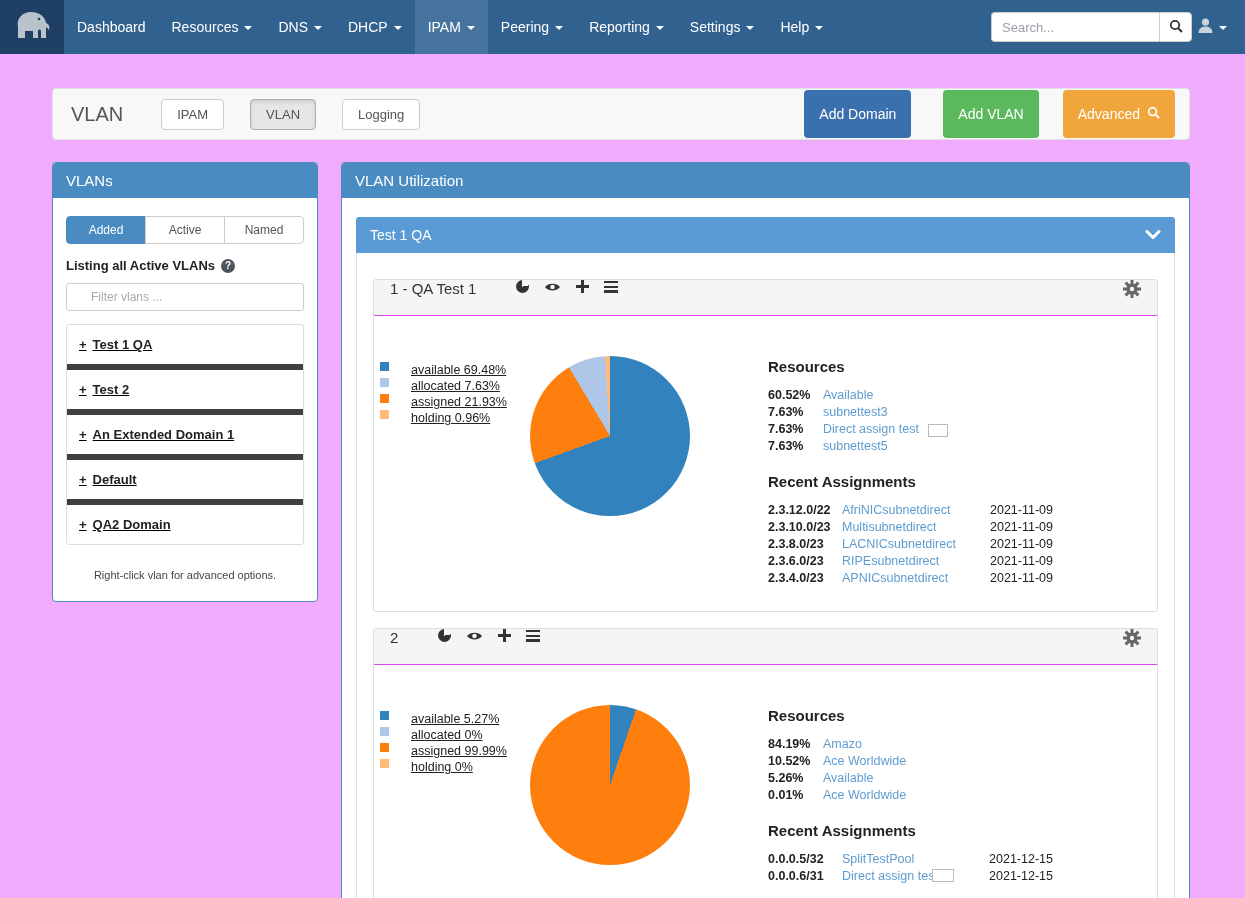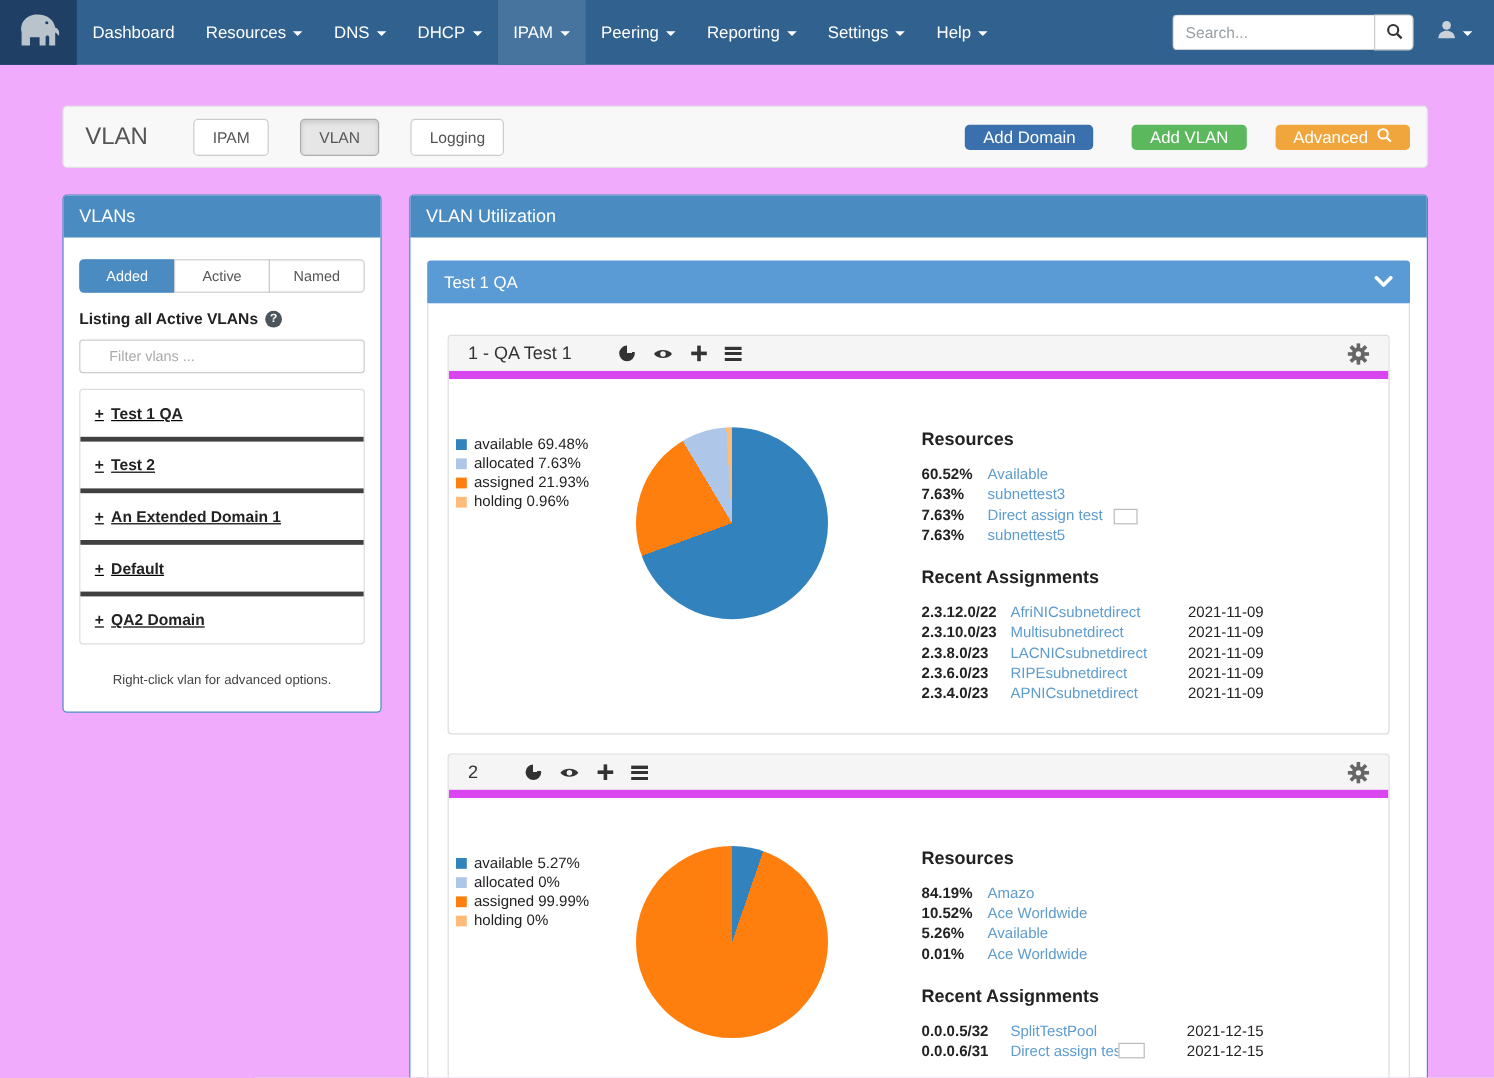--- a/index.html
+++ b/index.html
@@ -6,34 +6,34 @@
   body { font-family:"Liberation Sans","DejaVu Sans",sans-serif; background:#e9e9e9; }
   .page { width:1245px; height:898px; background:#f0abfc; overflow:hidden; position:relative; }
 
   
   .navbar { height:54px; background:#30618f; display:flex; align-items:stretch; color:#fff; }
   .logo { width:64px; background:#1f4064; display:flex; align-items:center; justify-content:center; flex-shrink:0; }
   .nav-items { display:flex; }
   .nav-item { display:flex; align-items:center; gap:6px; padding:0 13px; font-size:14px; color:#fff; cursor:pointer; }
   .nav-item.active { background:#47749f; }
   .caret { width:0; height:0; border-left:4px solid transparent; border-right:4px solid transparent; border-top:4px solid #fff; margin-top:2px; }
-  .nav-right { margin-left:auto; display:flex; align-items:center; padding-right:16px; gap:17px;justify-content:center; }
+  .nav-right { margin-left:auto; display:flex; align-items:center; padding-right:16px; gap:3px;justify-content:center; }
   .searchbox { display:flex; height:30px; }
   .searchbox input { width:168px; border:1px solid #ccc; border-right:none; border-radius:4px 0 0 4px; padding:0 10px; font-size:13px; outline:none; color:#333; }
   .searchbox input::placeholder { color:#9aa0a6; }
   .searchbox button { width:33px; background:#fff; border:1px solid #ccc; border-radius:0 4px 4px 0; display:flex; align-items:center; justify-content:center; cursor:pointer; }
   .user-menu { display:flex; align-items:center; gap:5px; cursor:pointer; padding:0 2px; }
 
   
   .toolbar { margin:34px 55px 0 52px; background:#f8f8f8; border:1px solid #e2e2e2; border-radius:4px; height:52px; display:flex; align-items:center; padding:0 14px; }
   .page-title { font-size:20px; color:#555; margin:0 38px 0 4px; }
   .view-btn { background:#fff; border:1px solid #ccc; border-radius:4px; padding:7px 15px; font-size:13px; color:#555; margin-right:26px; cursor:pointer; font-family:inherit; }
   .view-btn.active { background:#e6e6e6; border-color:#adadad; box-shadow:inset 0 2px 4px rgba(0,0,0,.12); }
   .toolbar-actions { margin-left:auto; display:flex; align-items:center; }
-  .btn { border:none; border-radius:4px; height:21px; padding:0 15px; font-size:14px; color:#fff; cursor:pointer; display:flex; align-items:center; gap:7px; font-family:inherit; }
+  .btn { border:none; border-radius:4px; height:48px; padding:0 15px; font-size:14px; color:#fff; cursor:pointer; display:flex; align-items:center; gap:7px; font-family:inherit; }
   .btn-primary { background:#3a70ad; margin-right:32px; }
   .btn-success { background:#5cb85c; margin-right:24px; }
   .btn-warning { background:#f0a63c; }
 
   
   .columns { display:flex; margin:22px 55px 0 52px; align-items:flex-start; gap:23px; }
   .panel { background:#fff; border:1px solid #4a8bc2; border-radius:4px; }
   .panel-heading { background:#4a8bc2; color:#fff; font-size:15px; padding:9px 13px; border-radius:3px 3px 0 0; }
 
   
@@ -42,43 +42,43 @@
   .seg-tabs { display:flex;justify-content:space-between; }
   .seg-tab { flex:1; text-align:center; font-size:12px; color:#555; background:#fff; border:1px solid #ccc; padding:6px 0; cursor:pointer; margin-left:-1px; font-family:inherit; }
   .seg-tab:first-child { border-radius:4px 0 0 4px; margin-left:0; }
   .seg-tab:last-child { border-radius:0 4px 4px 0; }
   .seg-tab.active { background:#4a8bc2; border-color:#4a8bc2; color:#fff; }
   .listing-label { margin-top:14px; font-size:13px; font-weight:bold; color:#222; display:flex; align-items:center; gap:6px; }
   .help-badge { width:14px; height:14px; border-radius:50%; background:#4d555c; color:#fff; font-size:10px; font-weight:bold; display:inline-flex; align-items:center; justify-content:center; }
   .filter-input { margin-top:10px; width:100%; height:28px; border:1px solid #ccc; border-radius:3px; padding:0 24px; font-size:12px; color:#333; outline:none; font-family:inherit; }
   .filter-input::placeholder { color:#aaa; }
   .vlan-list { margin-top:13px; border:1px solid #ddd; border-radius:3px; background:#fff;text-decoration:underline; }
-  .vlan-item { padding:12px; font-size:13px; font-weight:bold; color:#222; border-top:4px solid #404040; cursor:pointer; }
+  .vlan-item { padding:12px; font-size:13px; font-weight:bold; color:#222; border-top:6px solid #404040; cursor:pointer; }
   .vlan-item:first-child { border-top:none; }
   .vlan-item .exp { margin-right:6px; }
   .footnote { margin-top:24px; text-align:center; font-size:11px; color:#444; }
 
   
   .util-panel { flex:1; }
   .util-body { padding:19px 14px 24px; }
   .section-header { background:#5b9bd5; color:#fff; border-radius:3px 3px 0 0; padding:10px 14px; font-size:14px; display:flex; align-items:center; }
   .section-chevron { margin-left:auto; cursor:pointer; display:flex; }
   .section-body { border:1px solid #ddd; border-top:none; padding:26px 16px 24px; min-height:660px; background:#fff; }
 
   .card { border:1px solid #ddd; border-radius:3px; background:#fff; }
   .card + .card { margin-top:16px; }
-  .card-header { background:#f5f5f5; border-bottom:7px solid #d946ef; padding:0 16px; height:36px; display:flex; align-items:center; border-radius:3px 3px 0 0; }
+  .card-header { background:#f5f5f5; border-bottom:1px solid #d946ef; padding:0 16px; height:36px; display:flex; align-items:flex-start; border-radius:3px 3px 0 0; }
   .card-title { font-size:15px; color:#333; }
   .card-icons { display:flex; align-items:center; gap:15px; margin-left:40px; }
   .icon-btn { display:flex; align-items:center; cursor:pointer; }
   .gear-btn { margin-left:auto; cursor:pointer; display:flex; }
   .card-body { display:flex; padding:40px 24px 24px 6px; }
 
   .legend { width:150px; margin-top:6px; }
-  .legend-row { display:flex; align-items:center; gap:6px; font-size:12.5px; color:#222; line-height:16px; }
+  .legend-row { display:flex; align-items:flex-start; gap:22px; font-size:12.5px; color:#222; line-height:16px;text-decoration:underline; }
   .swatch { width:9px; height:9px; flex-shrink:0; }
 
   .pie { width:160px; height:160px; border-radius:50%; flex-shrink:0; background:#ccc; }
 
   .res-col { margin-left:78px; margin-top:2px; width:285px; }
   .res-heading { font-size:15px; font-weight:bold; color:#222; margin-bottom:12px; }
   .assign-heading { margin-top:18px; }
   .res-row { display:flex; font-size:12.5px; line-height:17px; color:#222; }
   .res-pct { font-weight:bold; width:55px; flex-shrink:0; }
   .cidr { font-weight:bold; width:74px; flex-shrink:0; }

